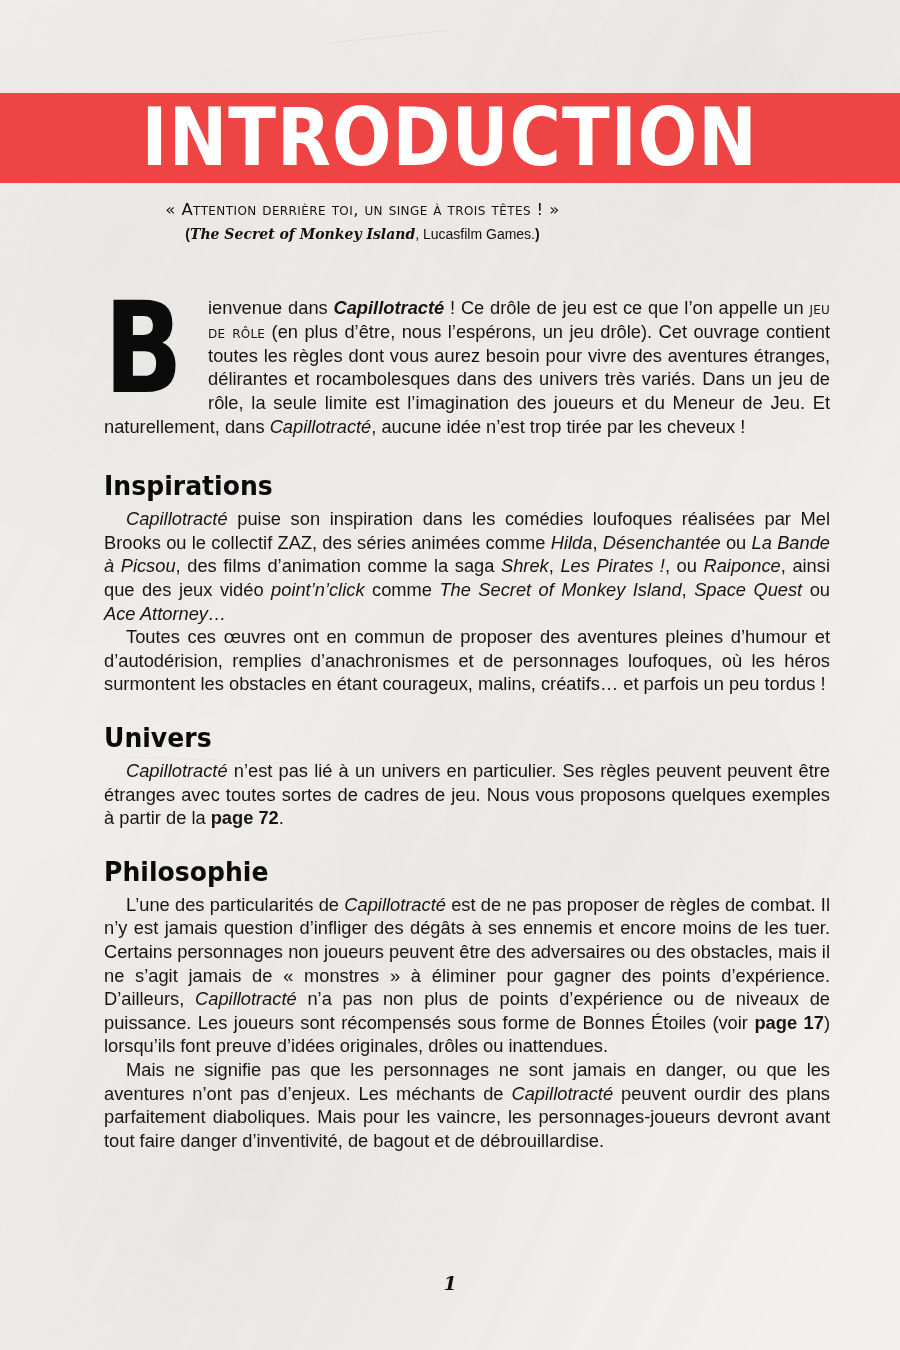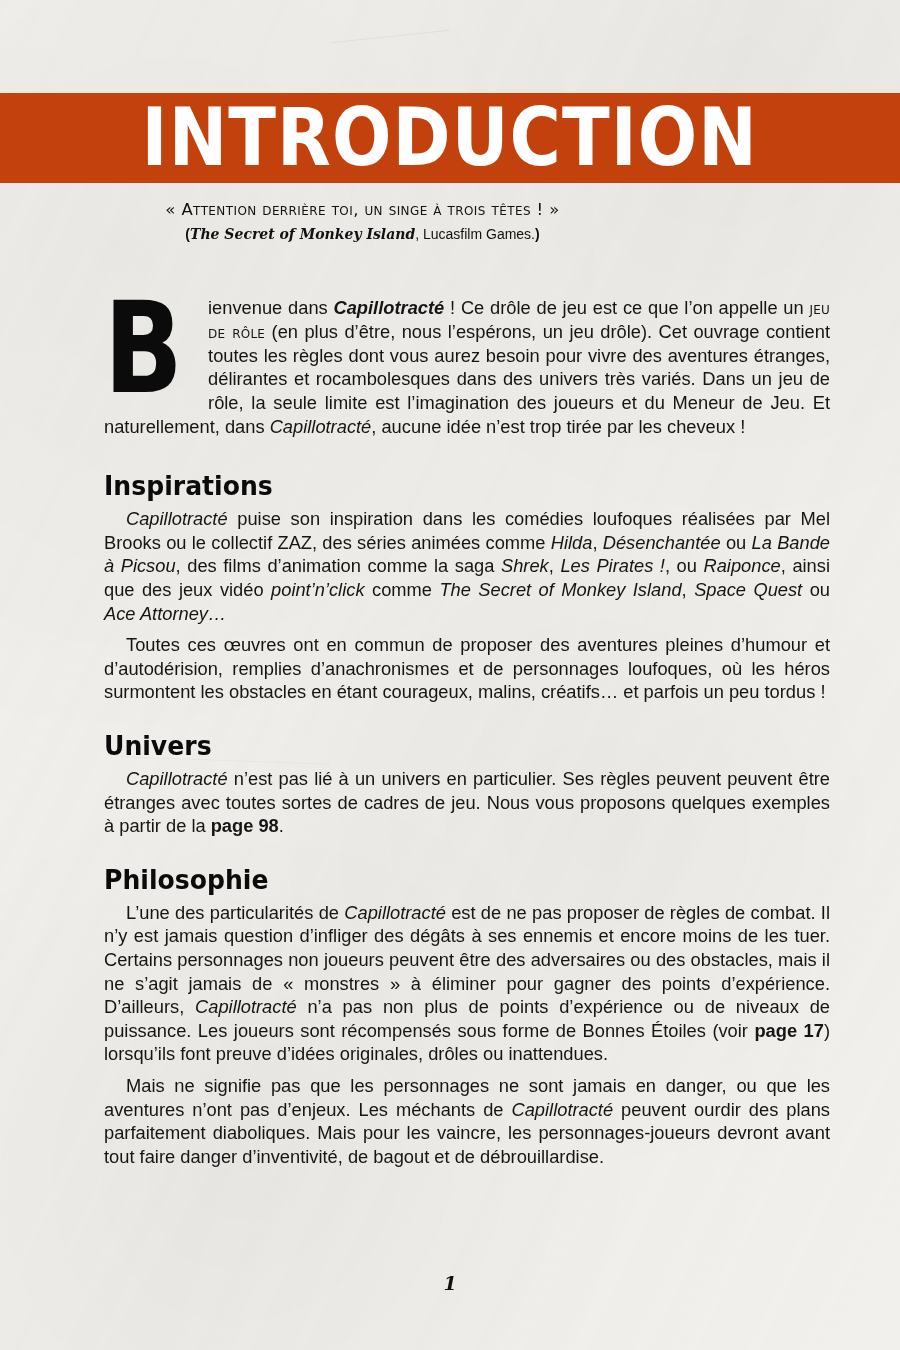--- a/index.html
+++ b/index.html
@@ -41,21 +41,21 @@
     height: 1350px;
   }
 
   
   .title-banner {
     position: absolute;
     top: 93px;
     left: 0;
     width: 900px;
     height: 90px;
-    background: #c2410c;
+    background: #ef4444;
     display: flex;
     align-items: center;
     justify-content: center;
   }
   .title-banner h1 {
     margin: 0;
     color: #ffffff;
     font-family: "DejaVu Sans", sans-serif;
     font-weight: 700;
     font-size: 66px;
@@ -106,21 +106,21 @@
   }
 
   p {
     margin: 0 0 0 0;
     font-size: 18.3px;
     line-height: 1.29;
     text-align: justify;
     color: #151515;
     hyphens: auto;
   }
-  p + p { margin-top: 8px; }
+  p + p { }
 
   .dropcap-para {
     position: relative;
     min-height: 118px;
     text-align: justify;
   }
   .dropcap {
     float: left;
     font-family: "DejaVu Sans", sans-serif;
     font-weight: 700;
@@ -192,21 +192,21 @@
 
     <p class="dropcap-para">
       <span class="dropcap">B</span><span>ienvenue dans </span><span class="bi">Capillotracté</span><span> ! Ce drôle de jeu est ce que l’on appelle un </span><span class="sc">jeu de rôle</span><span> (en plus d’être, nous l’espérons, un jeu drôle). Cet ouvrage contient toutes les règles dont vous aurez besoin pour vivre des aventures étranges, délirantes et rocambolesques dans des univers très variés. Dans un jeu de rôle, la seule limite est l’imagination des joueurs et du Meneur de Jeu. Et naturellement, dans </span><span class="it">Capillotracté</span><span>, aucune idée n’est trop tirée par les cheveux !</span>
     </p>
 
     <div id="sections">
         <h2 class="section-heading first">Inspirations</h2>
         <p class="indent"><span class="it">Capillotracté</span><span> puise son inspiration dans les comédies loufoques réalisées par Mel Brooks ou le collectif ZAZ, des séries animées comme </span><span class="it">Hilda</span><span>, </span><span class="it">Désenchantée</span><span> ou </span><span class="it">La Bande à Picsou</span><span>, des films d’animation comme la saga </span><span class="it">Shrek</span><span>, </span><span class="it">Les Pirates !</span><span>, ou </span><span class="it">Raiponce</span><span>, ainsi que des jeux vidéo </span><span class="it">point’n’click</span><span> comme </span><span class="it">The Secret of Monkey Island</span><span>, </span><span class="it">Space Quest</span><span> ou </span><span class="it">Ace Attorney…</span></p>
         <p class="indent"><span>Toutes ces œuvres ont en commun de proposer des aventures pleines d’humour et d’autodérision, remplies d’anachronismes et de personnages loufoques, où les héros surmontent les obstacles en étant courageux, malins, créatifs… et parfois un peu tordus !</span></p>
         <h2 class="section-heading">Univers</h2>
-        <p class="indent"><span class="it">Capillotracté</span><span> n’est pas lié à un univers en particulier. Ses règles peuvent peuvent être étranges avec toutes sortes de cadres de jeu. Nous vous proposons quelques exemples à partir de la </span><span class="b">page 98</span><span>.</span></p>
+        <p class="indent"><span class="it">Capillotracté</span><span> n’est pas lié à un univers en particulier. Ses règles peuvent peuvent être étranges avec toutes sortes de cadres de jeu. Nous vous proposons quelques exemples à partir de la </span><span class="b">page 72</span><span>.</span></p>
         <h2 class="section-heading">Philosophie</h2>
         <p class="indent"><span>L’une des particularités de </span><span class="it">Capillotracté</span><span> est de ne pas proposer de règles de combat. Il n’y est jamais question d’infliger des dégâts à ses ennemis et encore moins de les tuer. Certains personnages non joueurs peuvent être des adversaires ou des obstacles, mais il ne s’agit jamais de « monstres » à éliminer pour gagner des points d’expérience. D’ailleurs, </span><span class="it">Capillotracté</span><span> n’a pas non plus de points d’expérience ou de niveaux de puissance. Les joueurs sont récompensés sous forme de Bonnes Étoiles (voir </span><span class="b">page 17</span><span>) lorsqu’ils font preuve d’idées originales, drôles ou inattendues.</span></p>
         <p class="indent"><span>Mais ne signifie pas que les personnages ne sont jamais en danger, ou que les aventures n’ont pas d’enjeux. Les méchants de </span><span class="it">Capillotracté</span><span> peuvent ourdir des plans parfaitement diaboliques. Mais pour les vaincre, les personnages-joueurs devront avant tout faire danger d’inventivité, de bagout et de débrouillardise.</span></p>
       </div>
 
   </div>
 
   <div class="page-number">1</div>
 </div>
 

